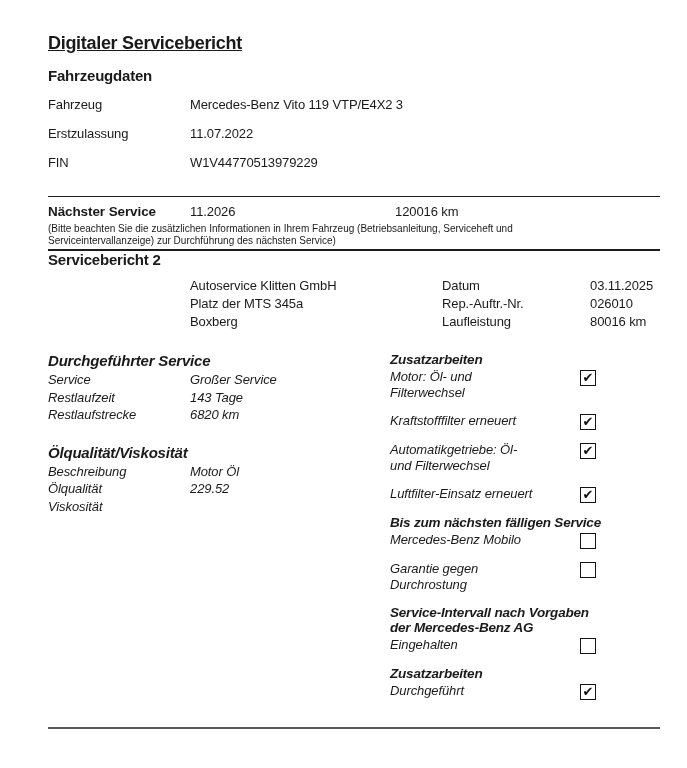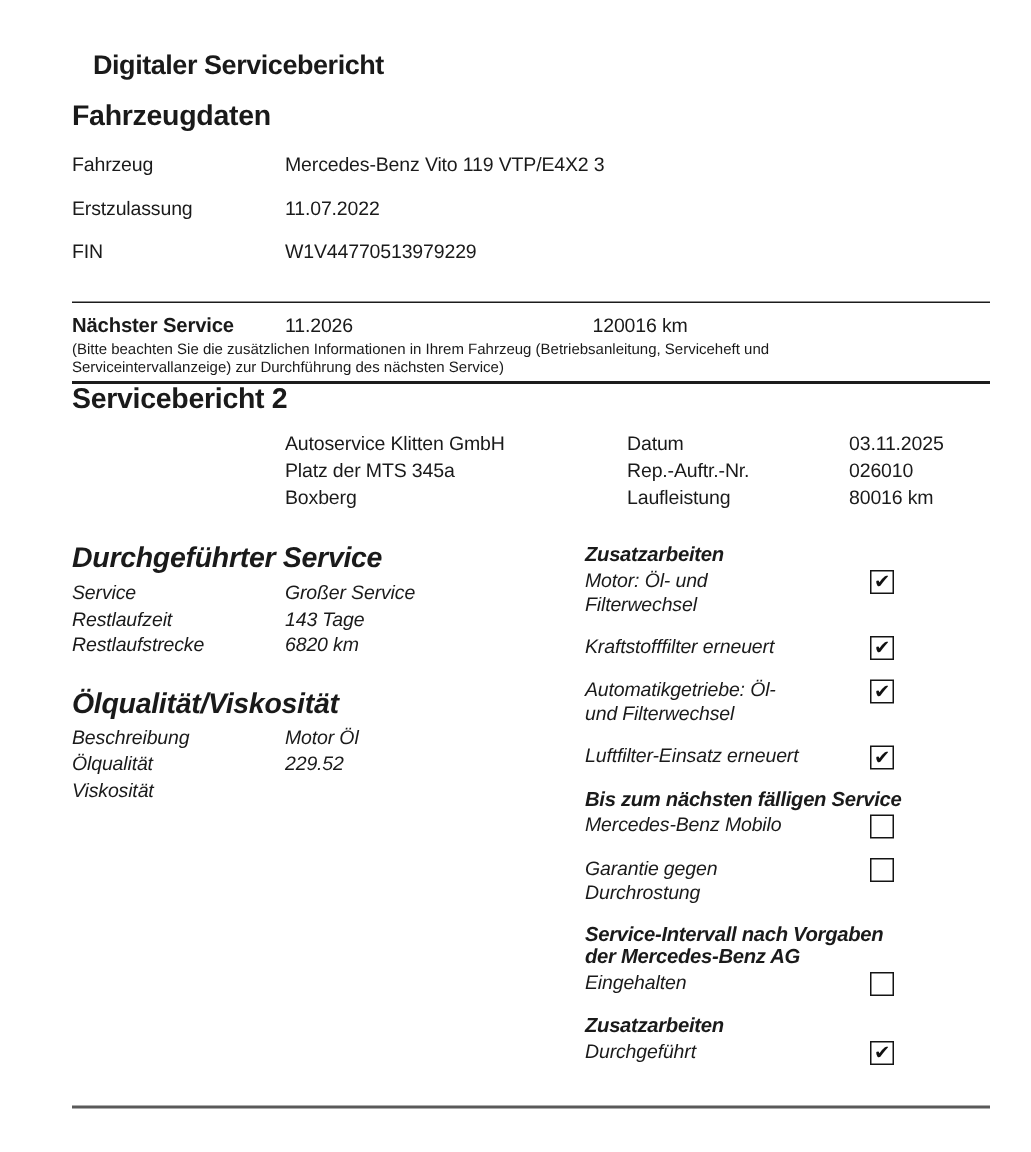--- a/index.html
+++ b/index.html
@@ -9,24 +9,24 @@
     font-family: "Liberation Sans", "DejaVu Sans", sans-serif;
     color: #1a1a1a;
     font-size: 13px;
     letter-spacing: -0.1px;
     overflow: hidden;
   }
   .page { padding: 33px 27px 0 48px; }
 
   h1.title {
     font-size: 18px; font-weight: bold;
-    margin: 0 0 13px 14px; letter-spacing: -0.3px;
+    margin: 0 0 13px 0; letter-spacing: -0.3px; text-decoration: underline;
   }
   h2.section-heading {
-    font-size: 19px; font-weight: bold;
+    font-size: 15px; font-weight: bold;
     margin: 0; letter-spacing: -0.2px;
   }
 
   
   .kv-row { display: flex; margin-top: 13px; line-height: 16px; }
   .kv-label { width: 142px; flex: 0 0 142px; }
   .kv-value { flex: 1; }
 
   
   .rule { border: none; margin: 0; }
@@ -42,21 +42,21 @@
     font-size: 10px; line-height: 11.5px; margin: 3px 0 0 0;
     max-width: 562px; letter-spacing: 0;
   }
 
   
   .report-heading { margin-top: 17px; }
   .workshop-grid { display: flex; margin: 9px 0 0 142px; line-height: 18px; gap: 28px; }
   .ws-address { width: 200px; flex: 0 0 200px; }
   .ws-details { flex: 1; }
   .ws-detail-row { display: flex; }
-  .ws-detail-label { width: 148px; flex: 0 0 148px; }
+  .ws-detail-label { width: 148px; flex: 0 0 148px; margin-left: 24px; }
 
   
   .columns { display: flex; margin-top: 21px; align-items: flex-start; font-style: italic; }
   .col-left { width: 342px; flex: 0 0 342px; }
   .col-right { width: 206px; flex: 0 0 206px; }
 
   .svc-row { display: flex; line-height: 17.5px; }
   .svc-label { width: 142px; flex: 0 0 142px; }
   .svc-value { flex: 1; }
   .subsection { margin-top: 20px; }

